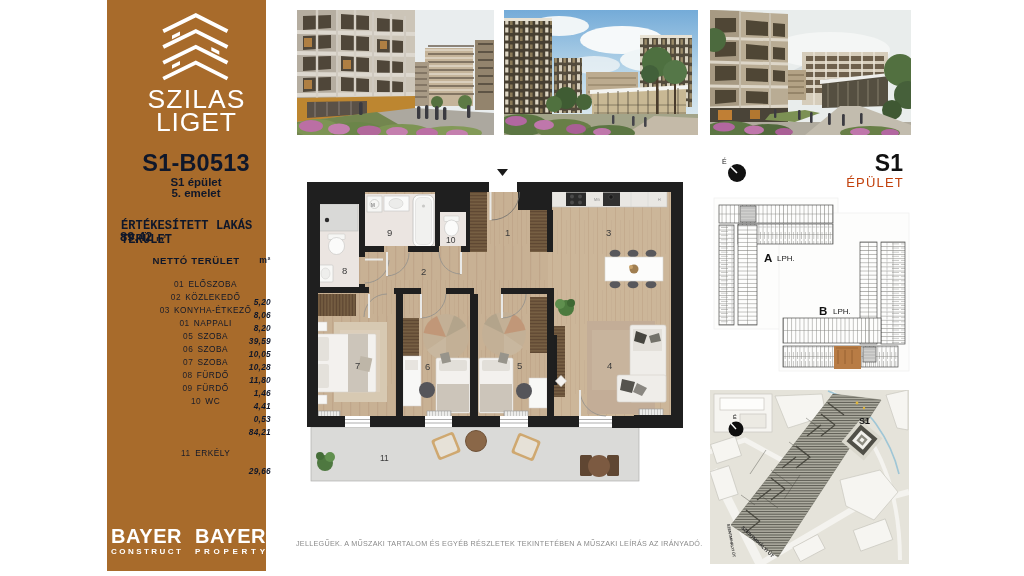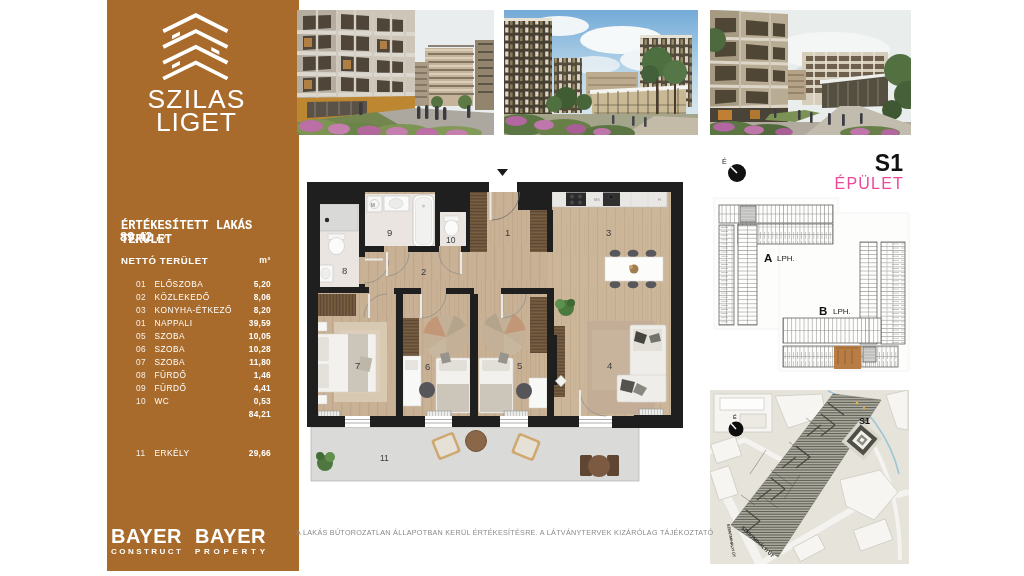--- a/index.html
+++ b/index.html
@@ -1,29 +1,29 @@
 <!DOCTYPE html>
 <html><head>
 <meta charset="utf-8">
 <style>
   html,body{margin:0;padding:0;width:1024px;height:576px;background:#fff;overflow:hidden;}
   body{font-family:"Liberation Sans",sans-serif;position:relative;}
   .abs{position:absolute;}
-  .sidebar{position:absolute;left:107px;top:0;width:192px;height:571px;background:#a86b2b;color:#ffffff;}
+  .sidebar{position:absolute;left:107px;top:0;width:159px;height:571px;background:#a86b2b;color:#0f172a;}
   
   .unitcode{position:absolute;top:150px;width:178px;text-align:center;font-weight:bold;font-size:23.5px;letter-spacing:0.2px;}
   .unitsub{position:absolute;top:177px;width:178px;text-align:center;font-weight:bold;font-size:11.5px;line-height:11px;}
   .ert{position:absolute;left:14px;top:219px;font-weight:bold;font-size:12px;letter-spacing:0.1px;font-family:Liberation Mono, monospace;}
   .ert2{position:absolute;left:13px;top:229px;font-weight:bold;font-size:13px;}
-  .tbl{position:absolute;left:14px;top:255px;width:150px;font-size:8.3px;}
+  .tbl{position:absolute;left:14px;top:255px;width:150px;font-size:8.3px;text-align:center;}
   .tblhead{font-weight:bold;font-size:9.6px;letter-spacing:0.6px;margin-bottom:13px;position:relative;}
   .tblhead .m2{position:absolute;right:0;top:0;font-size:8.6px;}
   .row{position:relative;height:13px;letter-spacing:0.5px;}
   .row .num{display:inline-block;width:18.5px;opacity:0.9;padding-left:15px;}
-  .row .val{position:absolute;right:0;top:0;font-weight:bold;letter-spacing:0.3px;}
+  .row .val{position:absolute;right:0;top:18px;font-weight:bold;letter-spacing:0.3px;font-style:italic;}
   .bayer{position:absolute;top:525px;left:4px;width:156px;}
 </style>
 </head>
 <body>
 <div class="sidebar">
   <svg class="abs" style="left:0;top:0;" width="178" height="140" viewBox="107 0 178 140">
     <g fill="none" stroke="#fff" stroke-width="3.8">
       <path d="M163.2 31.2 L195.8 15.2 L227.5 31.2"></path>
       <path d="M163.2 47.0 L195.8 31.0 L227.5 47.0"></path>
       <path d="M163.2 62.8 L195.8 46.8 L227.5 62.8"></path>
@@ -32,20 +32,22 @@
     <g fill="#fff">
       <path d="M172.0 35.5 L180.0 31.5 L180.0 35.3 L172.0 39.3 Z"></path>
       <path d="M211.3 47.0 L219.3 51.0 L219.3 54.8 L211.3 50.8 Z"></path>
       <path d="M172.0 64.9 L180.0 60.9 L180.0 64.7 L172.0 68.7 Z"></path>
     </g>
     <g fill="#fff" font-family="Liberation Sans,sans-serif" font-size="26.5" text-anchor="middle">
       <text x="196" y="107.5" textLength="97">SZILAS</text>
       <text x="196" y="130.5" textLength="80">LIGET</text>
     </g>
   </svg>
+  <div class="unitcode">S1-B0513</div>
+  <div class="unitsub">S1 épület<br>5. emelet</div>
   <div class="ert">ÉRTÉKESÍTETT LAKÁS TERÜLET</div>
   <div class="ert2">89,42 <span style="font-size:8px;">m²</span></div>
   <div class="tbl">
     <div class="tblhead">NETTÓ TERÜLET<span class="m2">m²</span></div>
     <div class="row"><span class="num">01</span>ELŐSZOBA<span class="val">5,20</span></div>
     <div class="row"><span class="num">02</span>KÖZLEKEDŐ<span class="val">8,06</span></div>
     <div class="row"><span class="num">03</span>KONYHA-ÉTKEZŐ<span class="val">8,20</span></div>
     <div class="row"><span class="num">01</span>NAPPALI<span class="val">39,59</span></div>
     <div class="row"><span class="num">05</span>SZOBA<span class="val">10,05</span></div>
     <div class="row"><span class="num">06</span>SZOBA<span class="val">10,28</span></div>
@@ -545,21 +547,21 @@
   <text x="387" y="236">9</text>
   <text x="446" y="243" font-size="8.5">10</text>
   <text x="380" y="461" font-size="8.5">11</text>
 </g>
 
 <path d="M497 169 h11 l-5.5 7 z" fill="#1a1a1a"></path>
 </svg>
 
 <div class="abs" style="left:802px;top:150px;width:101px;text-align:right;">
   <div style="font-weight:bold;font-size:23px;color:#111;letter-spacing:0;">S1</div>
-  <div style="font-size:16px;color:#ec4899;letter-spacing:1.2px;margin-top:-2px;margin-right:-1px;">ÉPÜLET</div>
+  <div style="font-size:13px;color:#c2410c;letter-spacing:1.2px;margin-top:-2px;margin-right:-1px;">ÉPÜLET</div>
 </div>
 <svg class="abs" style="left:718px;top:153px;" width="32" height="32" viewBox="0 0 32 32">
   <text x="4" y="11" font-size="7" fill="#1a1a1a" font-family="Liberation Sans,sans-serif">É</text>
   <circle cx="19" cy="20" r="9" fill="#111"></circle>
   <path d="M19 20 L12.5 13.5" stroke="#fff" stroke-width="1.6"></path>
 </svg>
 
 <svg class="abs" style="left:700px;top:195px;" width="215" height="180" viewBox="700 195 215 180">
 <defs>
 <pattern id="unitsV" width="4.1" height="60" patternUnits="userSpaceOnUse">
@@ -746,14 +748,14 @@
 
 <circle cx="736" cy="429" r="7.5" fill="#0e0e0e"></circle>
 <path d="M736 429 L730.8 423.2" stroke="#fff" stroke-width="1.4"></path>
 <text x="733" y="419" font-size="5.5" fill="#111" font-family="Liberation Sans,sans-serif">É</text>
 
 <text x="741" y="528" font-size="4.8" font-weight="bold" fill="#2a2a2a" font-family="Liberation Sans,sans-serif" transform="rotate(44 741 528)">SZENTMIHÁLYI ÚT</text>
 <text x="727" y="524" font-size="3.8" font-weight="bold" fill="#2a2a2a" font-family="Liberation Sans,sans-serif" transform="rotate(80 727 524)">SZENTMIHÁLYI ÚT</text>
 </svg>
 
 <div class="abs" style="left:296px;top:527px;width:440px;font-size:7.2px;color:#8a8a8a;letter-spacing:0.28px;line-height:11px;">
-<span style="white-space:nowrap;">A LAKÁS BÚTOROZATLAN ÁLLAPOTBAN KERÜL ÉRTÉKESÍTÉSRE. A LÁTVÁNYTERVEK KIZÁRÓLAG TÁJÉKOZTATÓ</span><br>
+<br><span style="white-space:nowrap;">JELLEGŰEK. A MŰSZAKI TARTALOM ÉS EGYÉB RÉSZLETEK TEKINTETÉBEN A MŰSZAKI LEÍRÁS AZ IRÁNYADÓ.</span>
 </div>
 
 </body></html>

